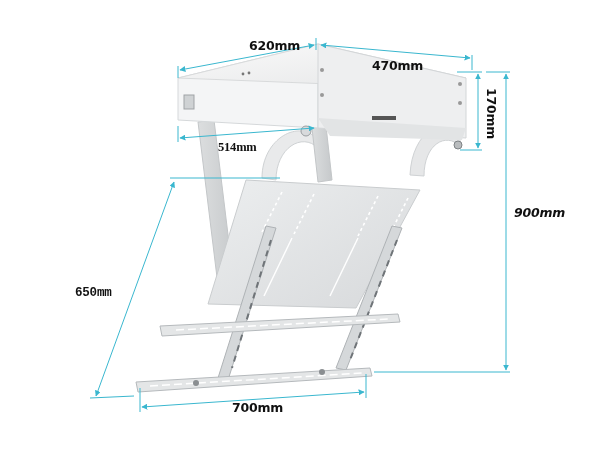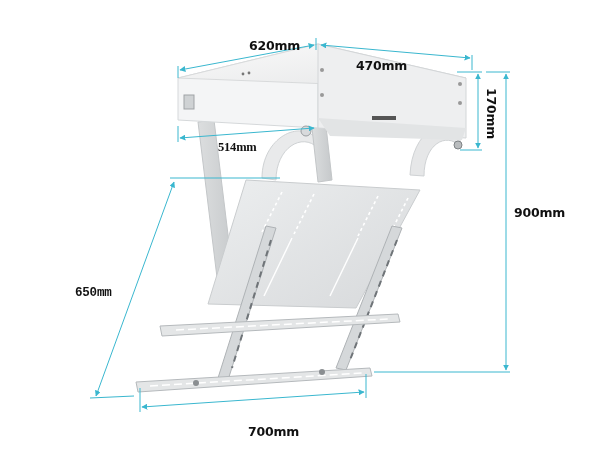--- a/index.html
+++ b/index.html
@@ -117,19 +117,19 @@
         <line x1="90" y1="398" x2="134" y2="396"></line>
       <line x1="174" y1="182" x2="96" y2="396" marker-start="url(#ah)" marker-end="url(#ah)"></line>
 
       <line x1="140" y1="388" x2="140" y2="412"></line>
         <line x1="366" y1="374" x2="366" y2="398"></line>
       <line x1="142" y1="407" x2="364" y2="392" marker-start="url(#ah)" marker-end="url(#ah)"></line>
     </g>
   </svg>
 
   <span class="lbl" style="left:214px;top:38px;margin-left:35px;">620mm</span>
-  <span class="lbl" style="left:356px;top:58px;text-align:right;">470mm</span>
+  <span class="lbl" style="left:372px;top:58px;text-align:right;">470mm</span>
   <span class="lbl vert" style="left:499px;top:88px;">170mm</span>
   <span class="lbl" style="left:218px;top:140px;font-family:Liberation Serif, serif;">514mm</span>
-  <span class="lbl" style="left:514px;top:205px;">900mm</span>
+  <span class="lbl" style="left:514px;top:205px;font-style:italic;">900mm</span>
   <span class="lbl" style="left:75px;top:286px;font-family:Liberation Mono, monospace;">650mm</span>
-  <span class="lbl" style="left:232px;top:424px;margin-left:16px;">700mm</span>
+  <span class="lbl" style="left:232px;top:400px;">700mm</span>
 </div>
 
 </body></html>

